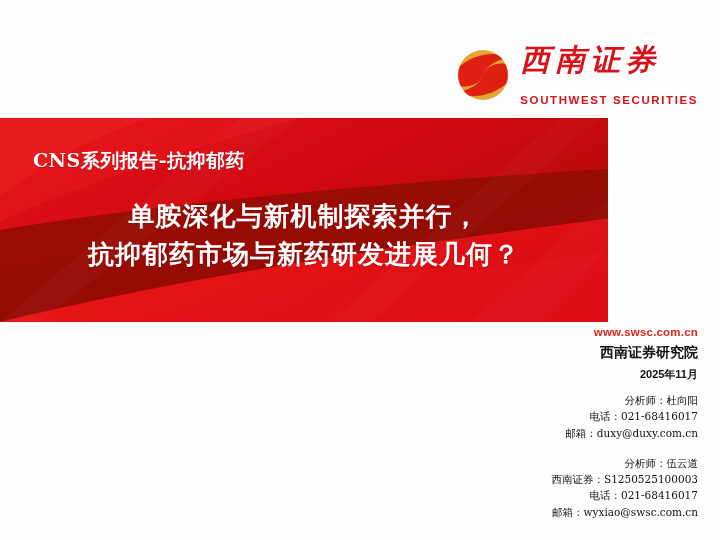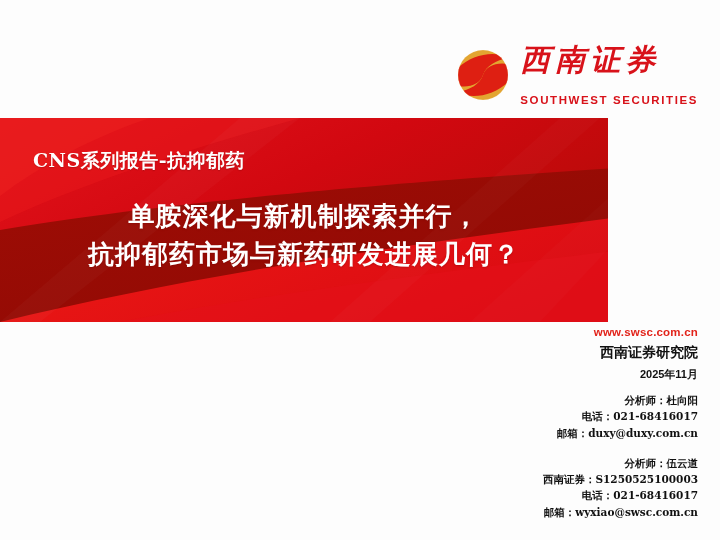--- a/index.html
+++ b/index.html
@@ -146,21 +146,21 @@
     line-height: 1.7;
   }
 
   .analysts {
     position: absolute;
     right: 22px;
     top: 392px;
     width: 340px;
     text-align: right;
   }
-  .analyst-card { margin-bottom: 14px; font-weight: bold; }
+  .analyst-card { margin-bottom: 14px; }
   .analyst-card .row {
     font-size: 10.5px;
     color: #111111;
     line-height: 1.55;
     white-space: nowrap;
     font-family: "DejaVu Serif", "Liberation Serif", serif;
   }
 </style>
 </head>
 <body>

